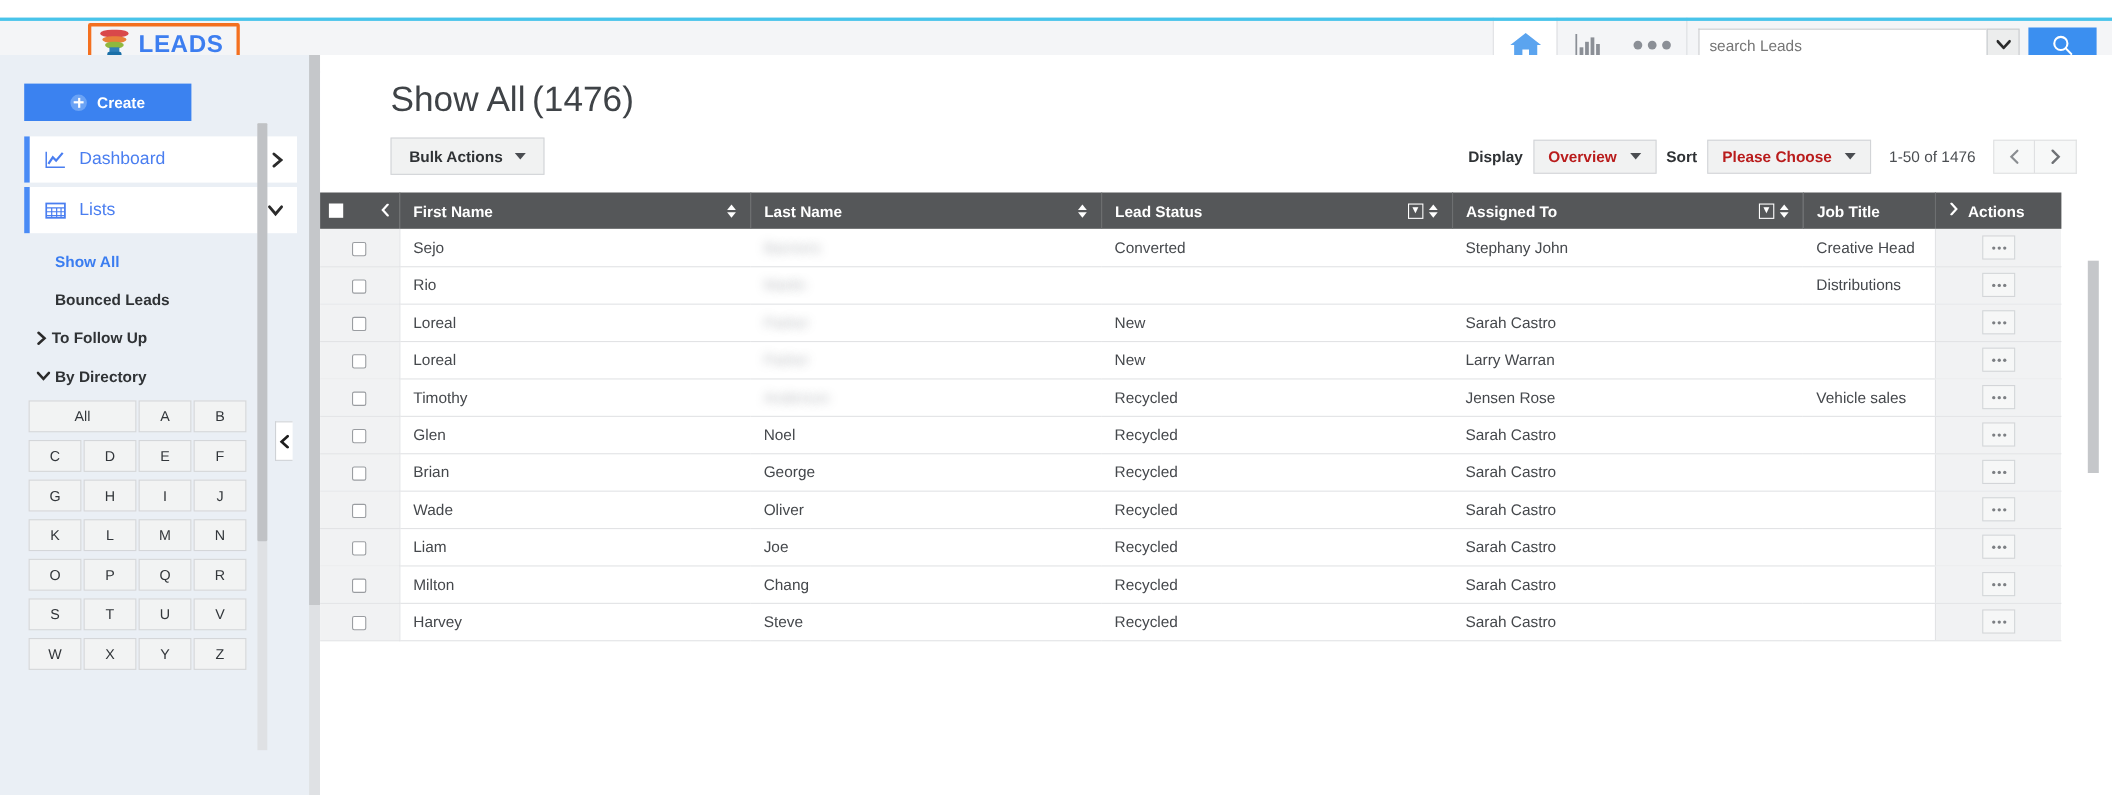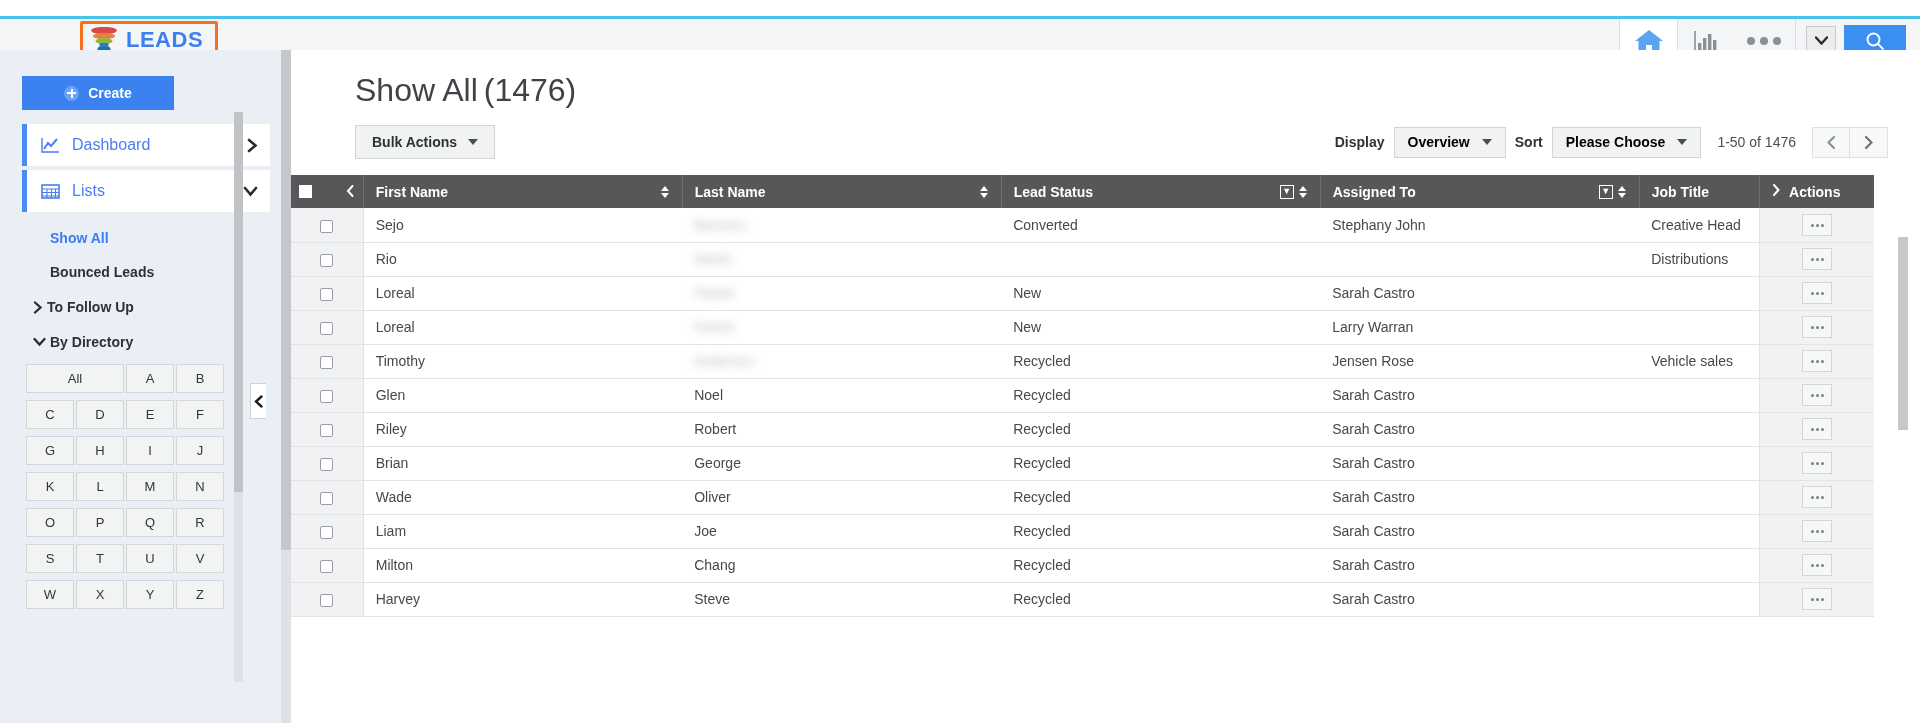--- a/index.html
+++ b/index.html
@@ -170,21 +170,21 @@
     border-right: 5px solid transparent; border-top: 6px solid #4a4d51;
   }
   #toolbar-right {
     position: absolute; right: 32px; top: 0; height: 34px;
     display: flex; align-items: center; gap: 0;
   }
   .tb-lbl { font-size: 14px; font-weight: bold; color: #2f3235; margin: 0 9px; }
   .tb-select {
     height: 31px; padding: 0 13px; background: #f1f2f2; border: 1px solid #d2d4d7;
     display: flex; align-items: center; gap: 12px; cursor: pointer;
-    font-size: 14px; font-weight: bold; color: #000000;
+    font-size: 14px; font-weight: bold; color: #b91c1c;
   }
   #range-label { font-size: 14px; color: #4b4e52; margin: 0 16px; }
   .pg-btn {
     width: 38px; height: 31px; background: #f7f8f8; border: 1px solid #dfe0e2;
     display: flex; align-items: center; justify-content: center; cursor: pointer;
     color: #8a8d91; font-size: 17px;
   }
   .pg-btn + .pg-btn { border-left: none; }
 
   
@@ -287,20 +287,21 @@
 
   <div class="tb-btn" id="dots-btn">
     <span class="dots">
       <span></span>
         <span></span>
         <span></span>
     </span>
   </div>
 
   <div id="search-wrap">
+    <input id="search-input" type="text" placeholder="search Leads" style="">
     <div id="search-caret">
       <svg width="13" height="9" viewBox="0 0 13 9">
         <path d="M1 1.5 L6.5 7.5 L12 1.5" stroke="#2b2b2b" stroke-width="2.4" fill="none" stroke-linecap="round"></path>
       </svg>
     </div>
     <div id="search-go">
       <svg width="20" height="20" viewBox="0 0 20 20">
         <circle cx="8.5" cy="8.5" r="6" stroke="#fff" stroke-width="1.9" fill="none"></circle>
         <path d="M13.2 13.2 L18 18" stroke="#fff" stroke-width="1.9" stroke-linecap="round"></path>
       </svg>
@@ -584,33 +585,20 @@
             <td>Sarah Castro</td>
             <td></td>
             <td class="act-col"><span class="act-btn">
                 <span></span>
                 <span></span>
                 <span></span>
               </span></td>
           </tr>
           <tr>
             <td class="cb-col"><span class="row-cb"></span></td>
-            <td>Riley</td>
-            <td>Robert</td>
-            <td>Recycled</td>
-            <td>Sarah Castro</td>
-            <td></td>
-            <td class="act-col"><span class="act-btn">
-                <span></span>
-                <span></span>
-                <span></span>
-              </span></td>
-          </tr>
-          <tr>
-            <td class="cb-col"><span class="row-cb"></span></td>
             <td>Brian</td>
             <td>George</td>
             <td>Recycled</td>
             <td>Sarah Castro</td>
             <td></td>
             <td class="act-col"><span class="act-btn">
                 <span></span>
                 <span></span>
                 <span></span>
               </span></td>

